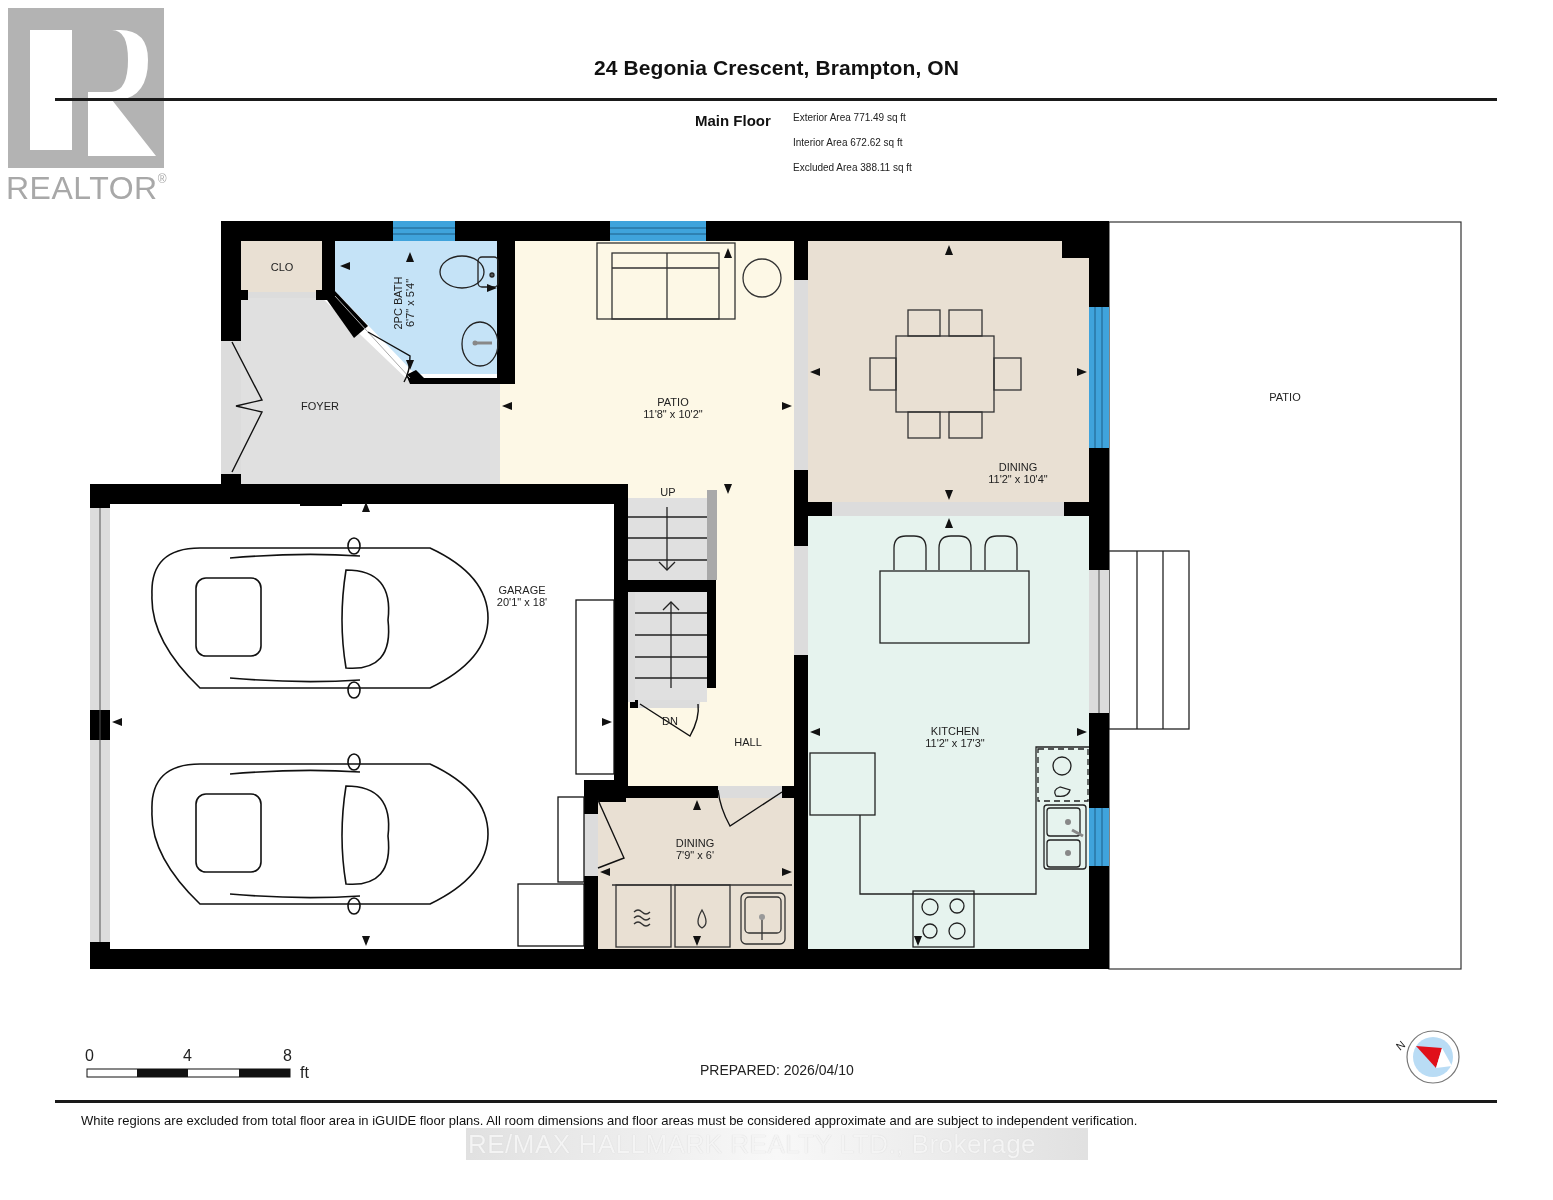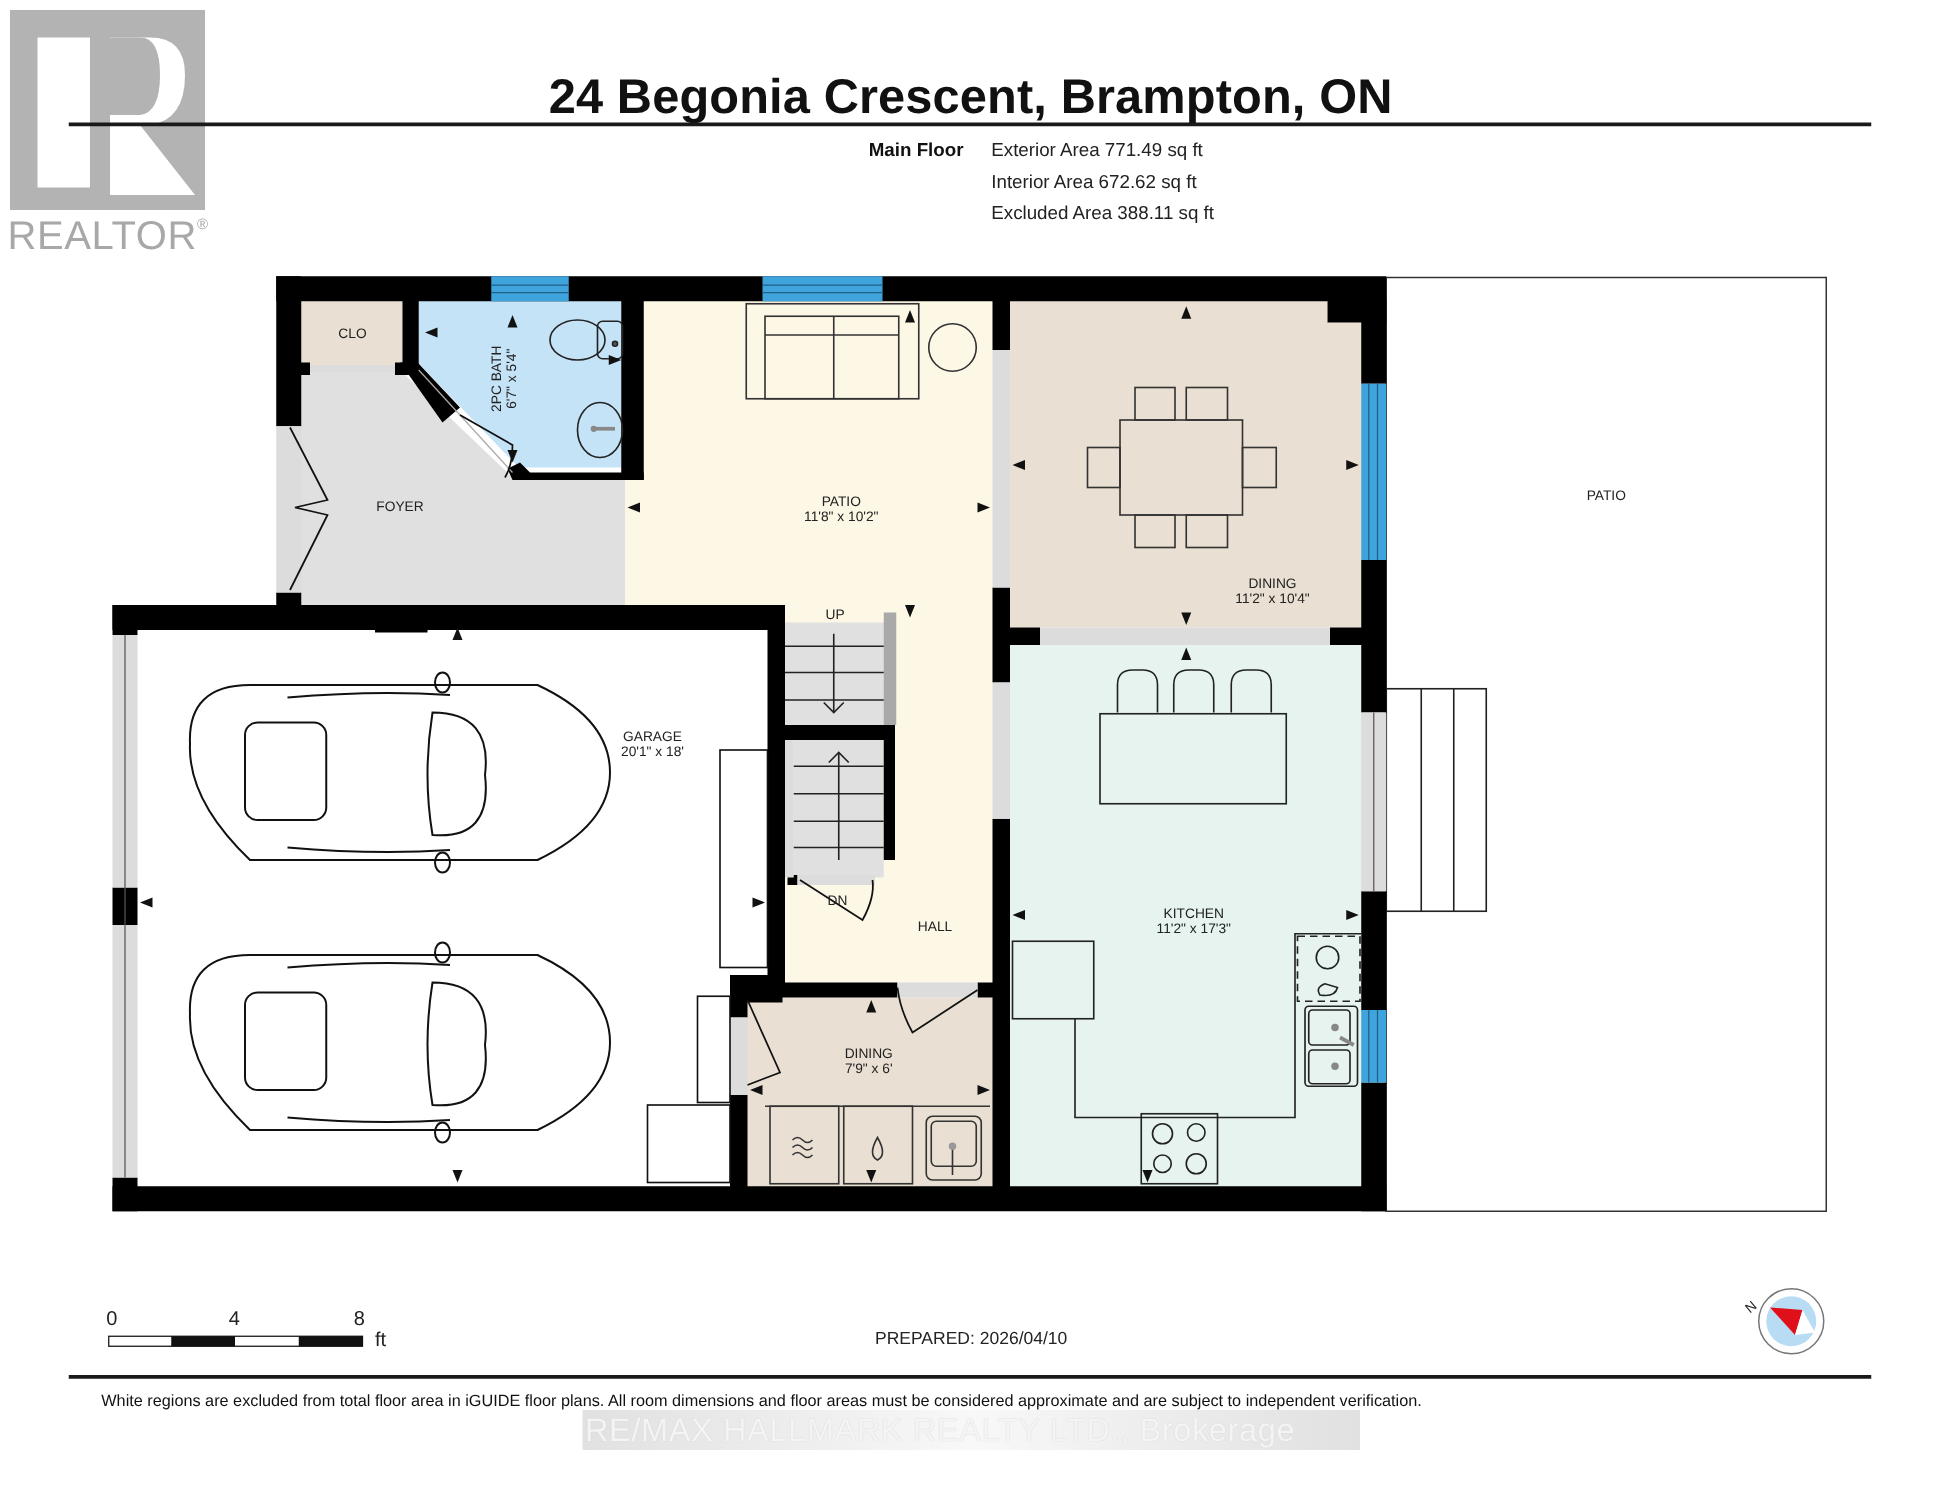--- a/index.html
+++ b/index.html
@@ -1,22 +1,22 @@
 <!DOCTYPE html>
 <html><head>
 <meta charset="utf-8">
 <style>
   html, body { margin:0; padding:0; background:#ffffff; }
   body { width:1553px; height:1200px; position:relative; overflow:hidden; font-family:"Liberation Sans", sans-serif; color:#111; }
   .abs { position:absolute; }
-  .title { left:0; width:1553px; top:56px; text-align:center; font-size:39px; font-weight:bold; color:#111; letter-spacing:0.1px; }
+  .title { left:0; width:1553px; top:56px; text-align:center; font-size:21px; font-weight:bold; color:#111; letter-spacing:0.1px; }
   .rule-top { left:55px; width:1442px; top:98px; height:3px; background:#1a1a1a; }
   .rule-bot { left:55px; width:1442px; top:1100px; height:3px; background:#1a1a1a; }
   .floor-label { left:695px; top:112px; font-size:15px; font-weight:bold; }
-  .area-line { left:793px; font-size:15px; color:#222; }
+  .area-line { left:793px; font-size:10px; color:#222; }
   .realtor-box { left:8px; top:8px; width:156px; height:160px; background:#b3b3b3; }
   .realtor-text { left:6px; top:170px; font-size:32px; color:#a8a8a8; letter-spacing:0.5px; }
   .realtor-reg { font-size:12px; vertical-align:top; position:relative; top:2px; }
   .room-label { font-size:11px; color:#222; text-align:center; line-height:12px; white-space:nowrap; }
   .scale-num { font-size:16px; color:#222; }
   .prepared { left:700px; top:1062px; font-size:14px; color:#222; }
   .disclaimer { left:61px; top:1113px; font-size:13px; color:#111;margin-left:20px; }
   .brokerage { left:466px; top:1128px; width:622px; height:32px; font-size:26px; color:#f4f4f4; letter-spacing:0.5px; background:linear-gradient(90deg, rgba(200,200,200,0.55), rgba(235,235,235,0.35) 50%, rgba(200,200,200,0.55)); padding-left:2px; box-sizing:border-box; line-height:32px; white-space:nowrap; text-shadow:0 0 1px #cfcfcf; }
   svg text { font-family:"Liberation Sans", sans-serif; }
 </style>

